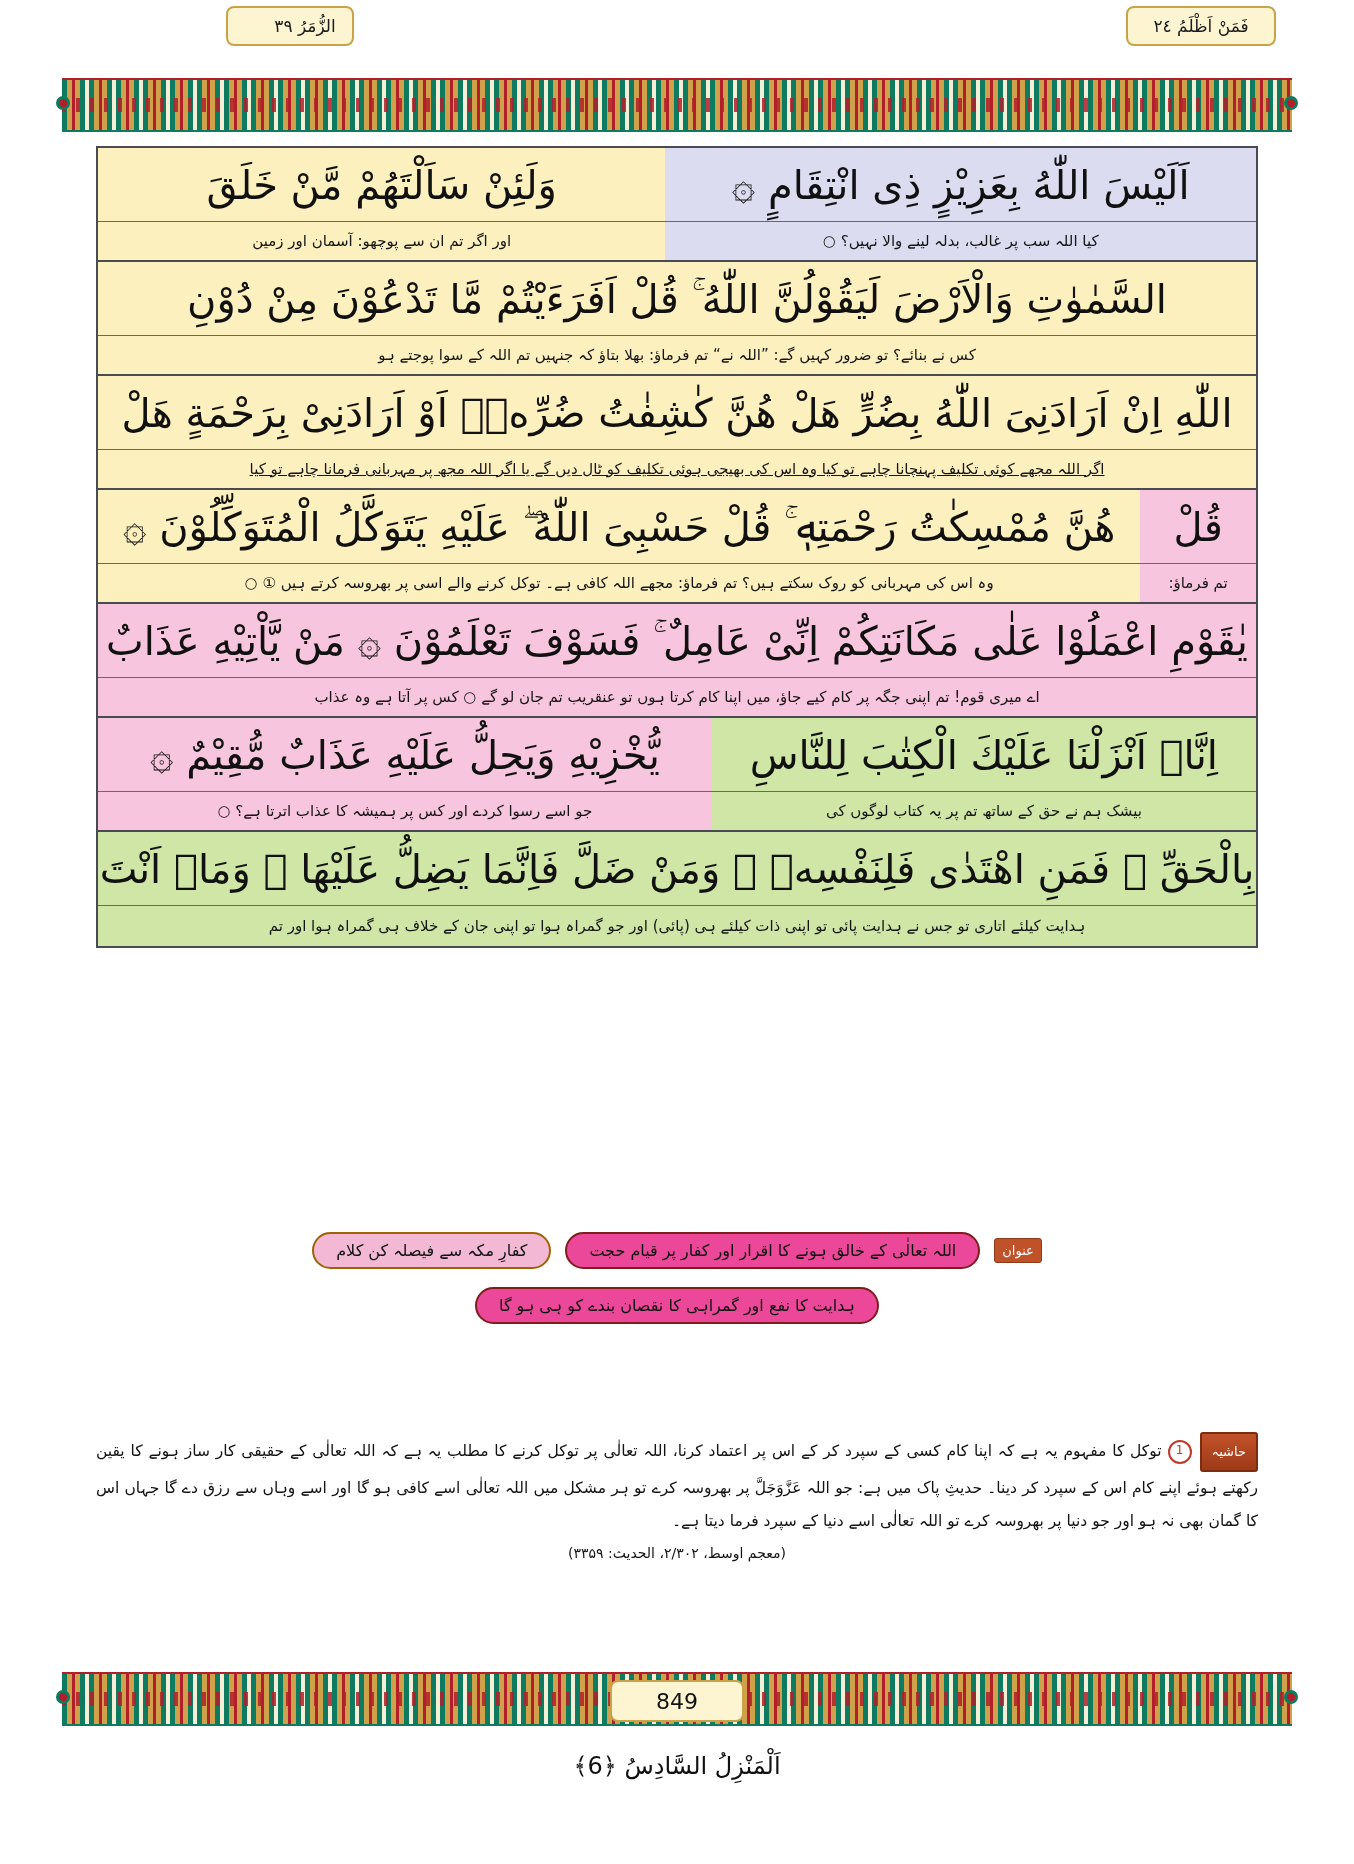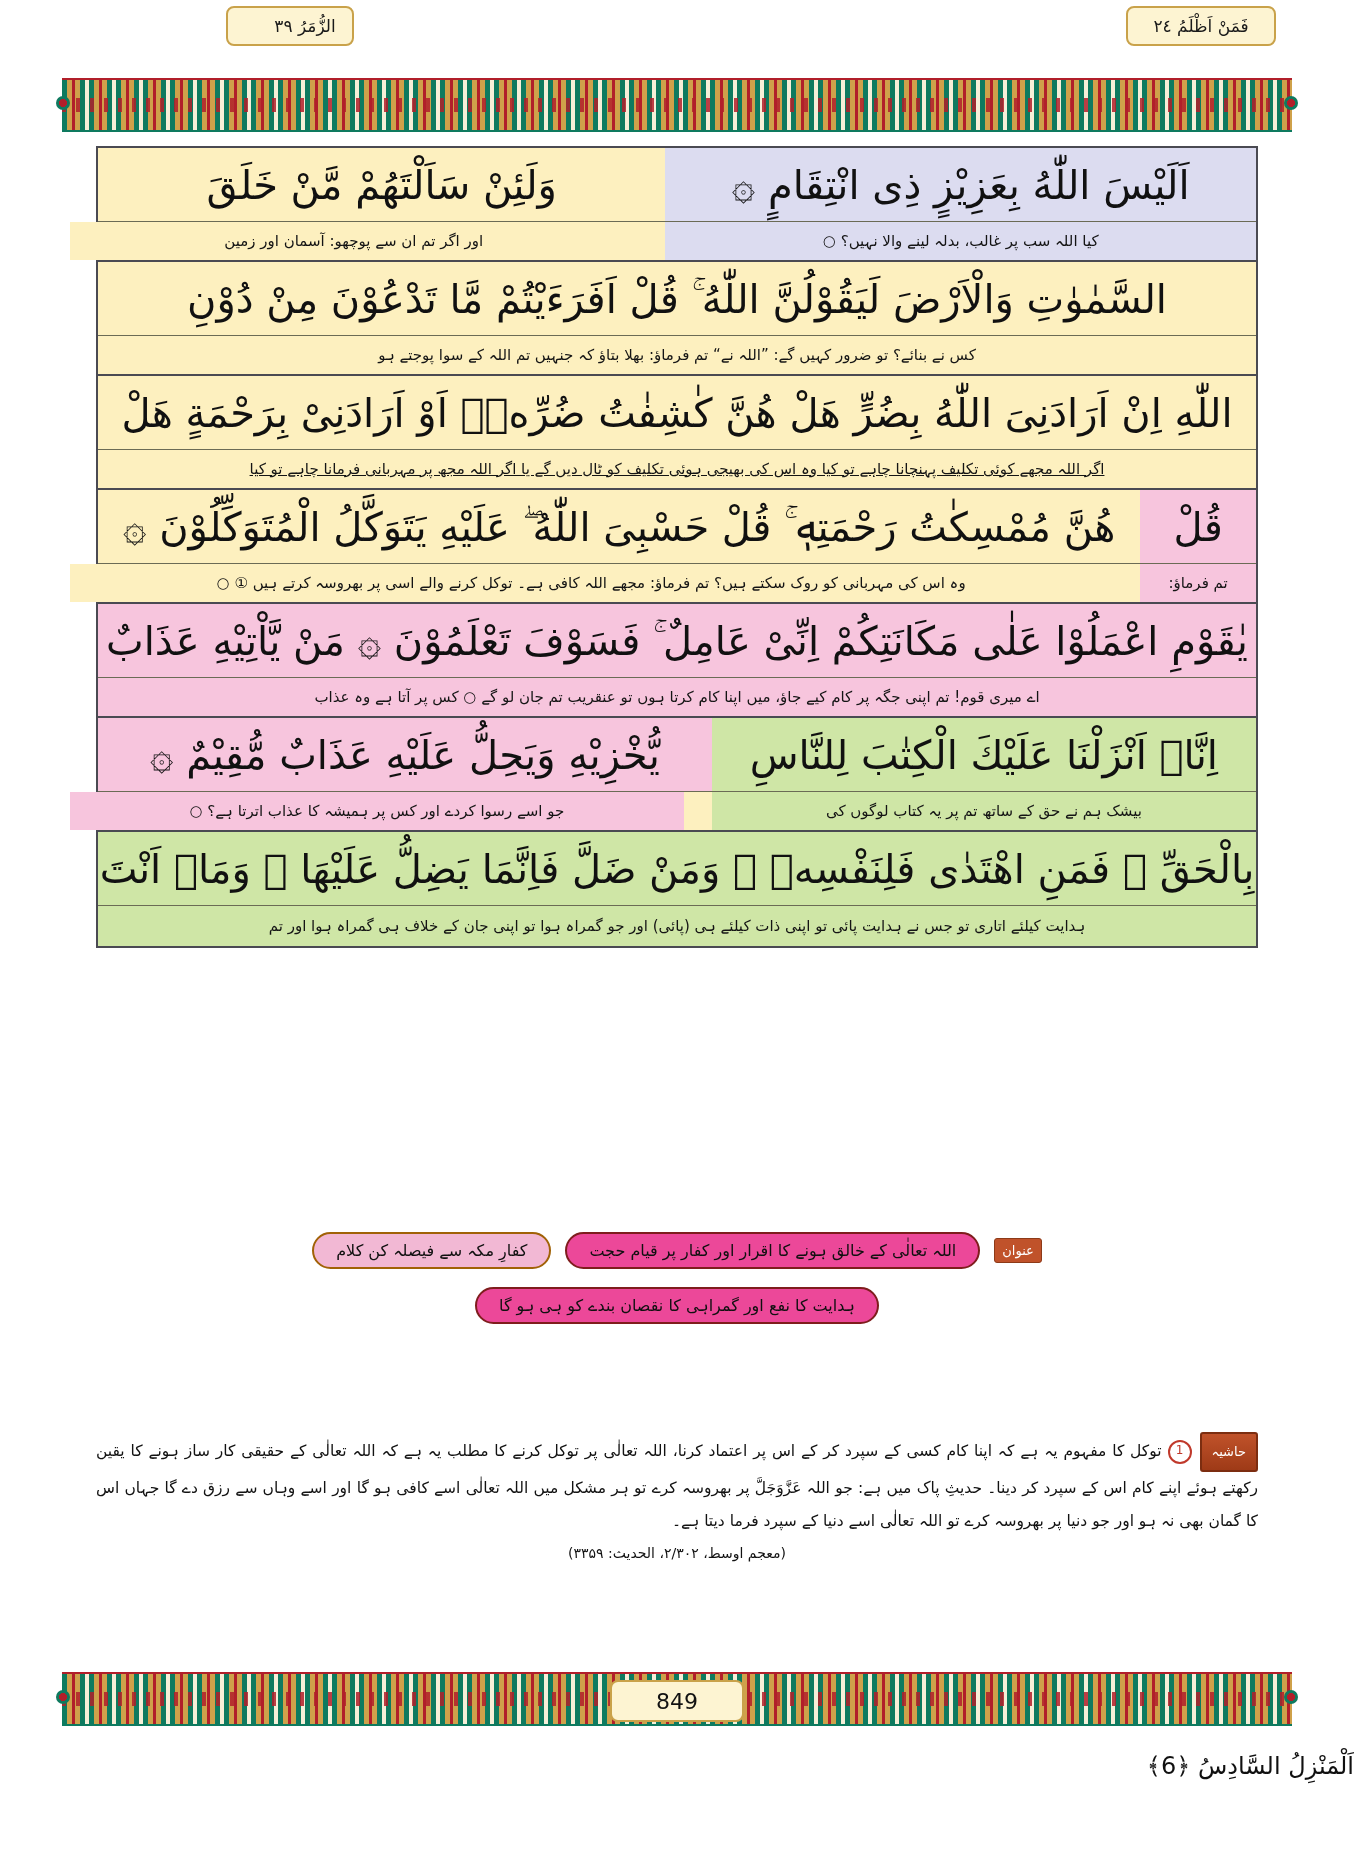--- a/index.html
+++ b/index.html
@@ -122,21 +122,20 @@
     white-space: nowrap;
     letter-spacing: 0px;
   }
   .seg.ur {
     font-family: "DejaVu Sans", "Liberation Sans", sans-serif;
     font-size: 15px;
     line-height: 1.5;
     color: #141414;
     justify-content: center;
     white-space: nowrap;
-    margin-left: 28px;
   }
 
   
   .bg-cream   { background: #fdf0bf; }
   .bg-lilac   { background: #dcdcf0; }
   .bg-pink    { background: #f7c5dd; }
   .bg-green   { background: #cfe6a6; }
 
   
   .topics {
@@ -242,20 +241,21 @@
     font-size: 22px;
     color: #121212;
     font-family: "DejaVu Sans", sans-serif;
     z-index: 3;
   }
   .manzil {
     position: absolute;
     top: 1752px;
     left: 0;
     width: 100%;
+    text-align: center;
     direction: rtl;
     font-size: 24px;
     color: #101010;
     font-family: "DejaVu Sans", serif;
   }
 
   .corner-dot {
     position: absolute;
     width: 14px; height: 14px;
     background: radial-gradient(circle, #b11f2a 0 40%, #0e7a5f 41% 100%);

